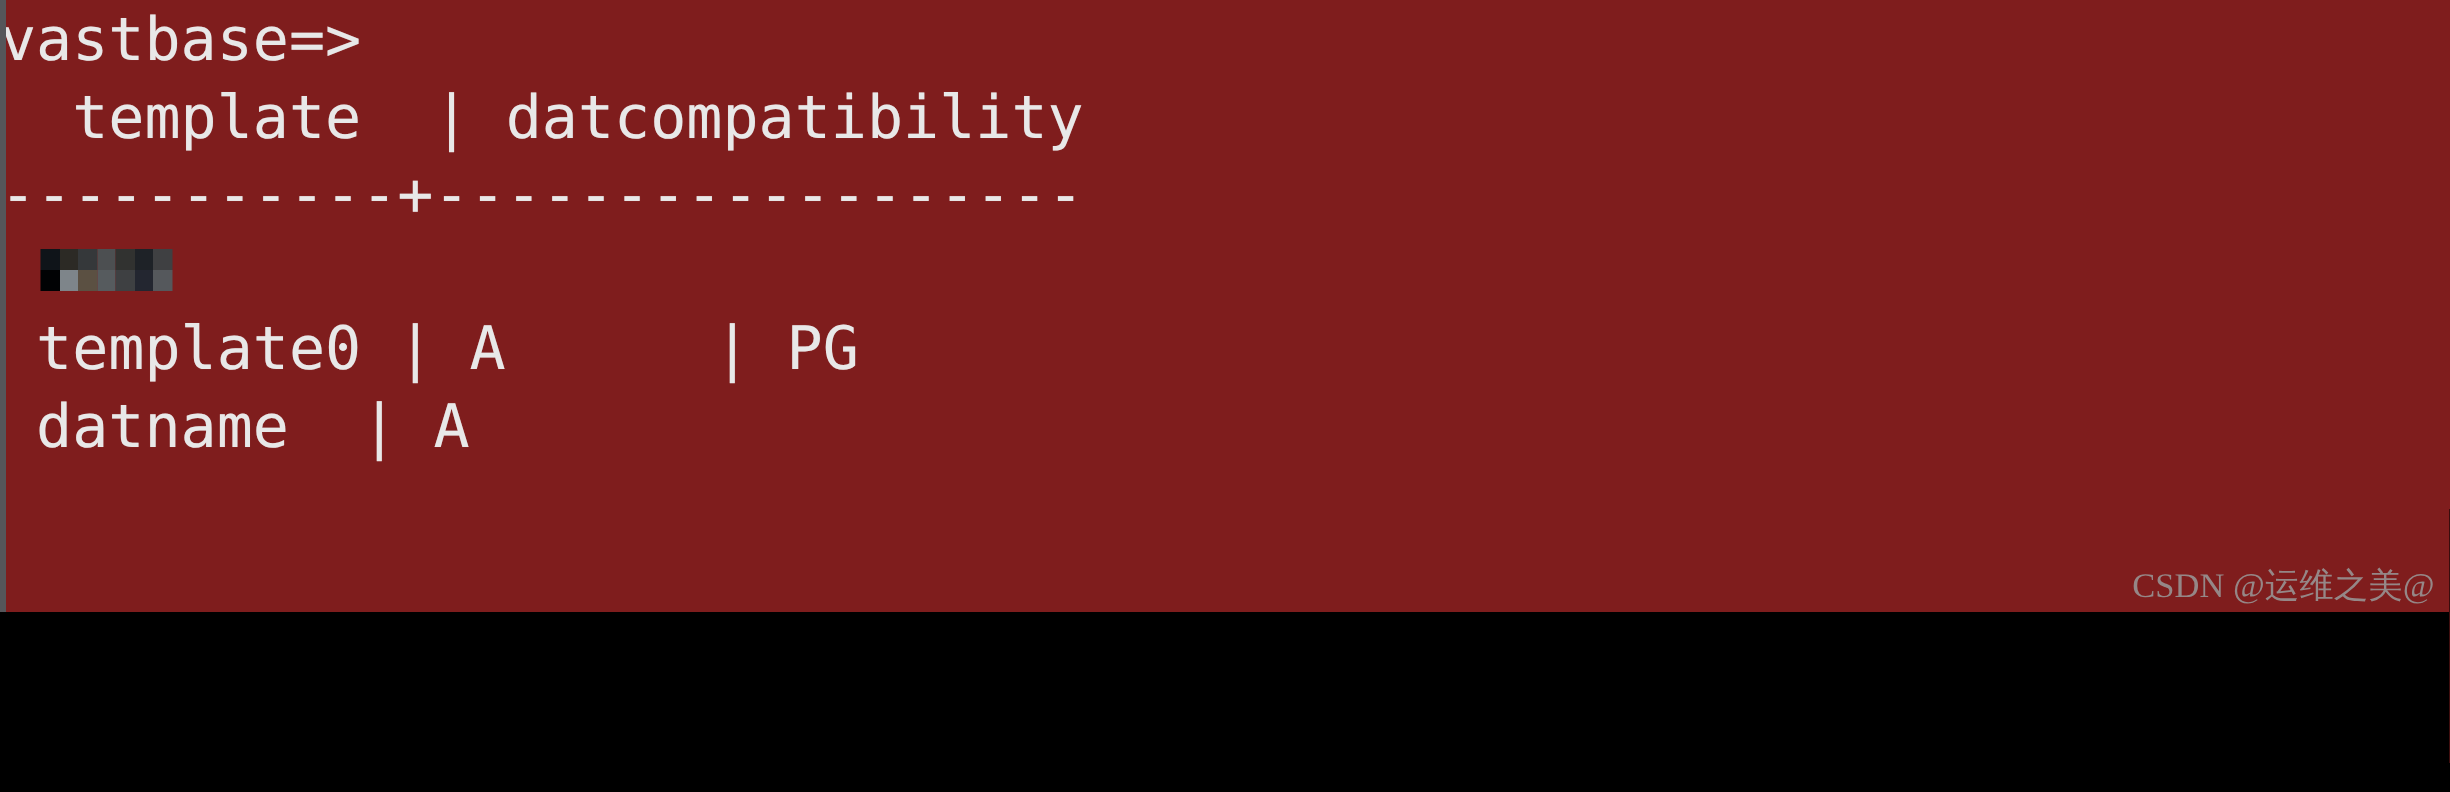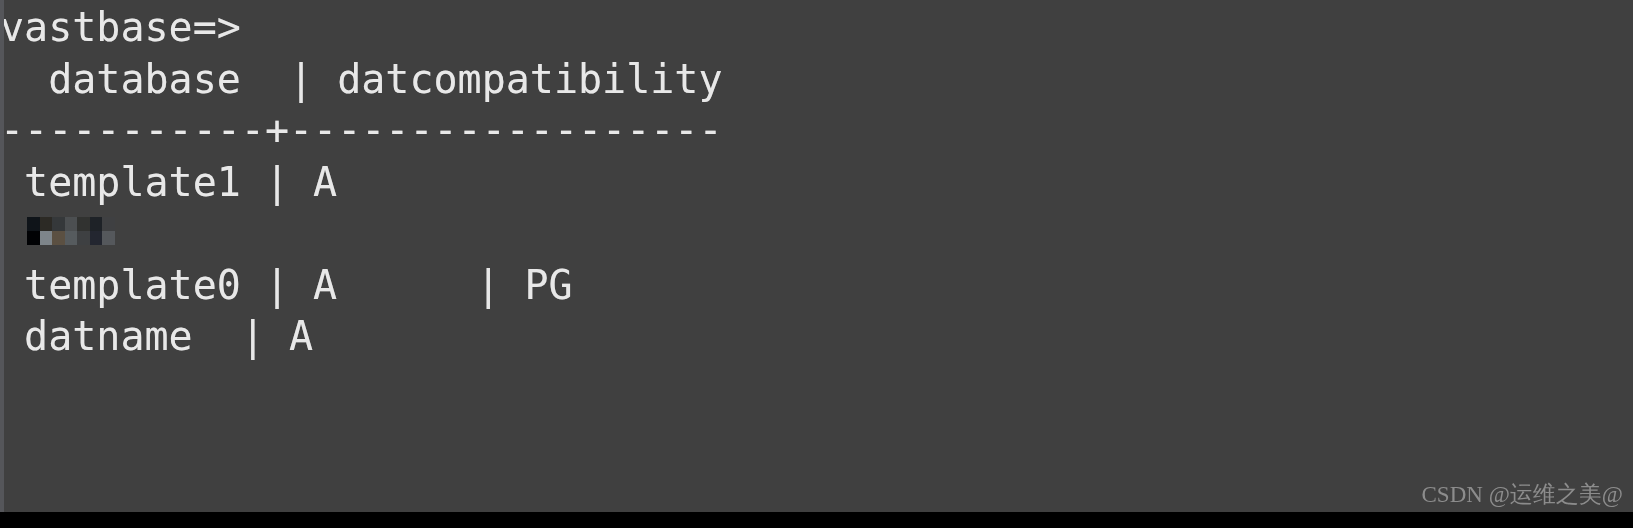--- a/index.html
+++ b/index.html
@@ -5,22 +5,22 @@
 <style>
   html, body {
     margin: 0;
     padding: 0;
     background: #000000;
   }
 
   .terminal-window {
     position: relative;
     width: 1633px;
-    height: 512px;
-    background: #404040;
+    height: 408px;
+    background: #7f1d1d;
     overflow: hidden;
     font-family: "DejaVu Sans Mono", "Liberation Mono", monospace;
   }
 
   
   .window-edge {
     position: absolute;
     left: 0;
     top: 0;
     width: 4px;
@@ -100,25 +100,24 @@
 
 <div class="terminal-window">
 
   <div class="window-edge"></div>
 
   <div class="console">
 
     <span class="line">vastbase=&gt;</span>
 
 
-    <span class="line">  database  | datcompatibility</span>
+    <span class="line">  template  | datcompatibility</span>
 
     <span class="line">-----------+------------------</span>
 
-    <span class="line"> template1 | A</span>
 
     <span class="line redacted-line">
       <span style="margin-left:115px;">         | PG</span>
       <span class="mosaic">
         <i></i><i></i><i></i><i></i><i></i><i></i><i></i>
         <i></i><i></i><i></i><i></i><i></i><i></i><i></i>
       </span>
     </span>
 
     <span class="line"> template0 | A</span>

